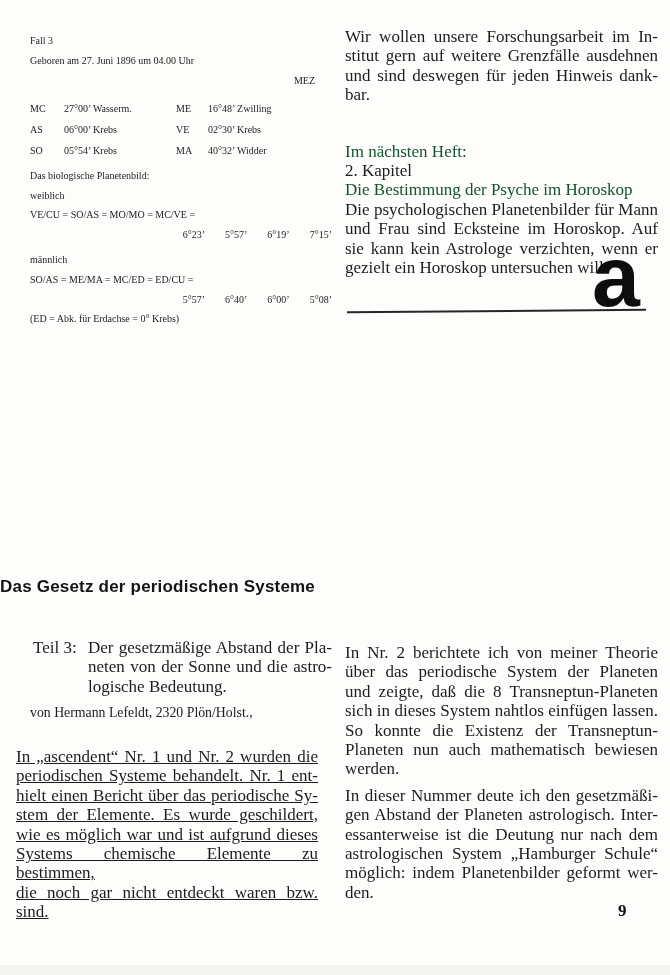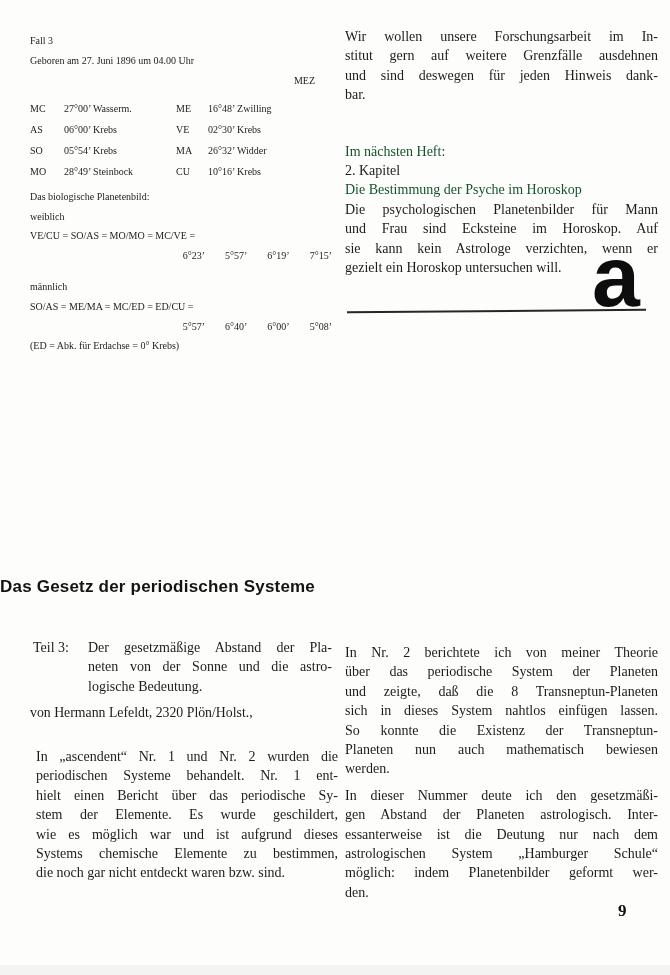--- a/index.html
+++ b/index.html
@@ -7,32 +7,32 @@
     width:670px; height:975px;
     background:#fdfdfb;
     font-family:"Liberation Serif", serif;
     color:#1c1c1c;
     overflow:hidden;
     position:relative;
   }
   .abs { position:absolute; }
 
   
-  .body-text { font-size:14px; line-height:19.4px; }
+  .body-text { font-size:17px; line-height:19.4px; }
   .tline { text-align:justify; text-align-last:justify; }
   .tline-last { text-align-last:left; }
 
   
   #top-left { left:30px; top:31px; width:302px; font-size:10px; line-height:20px; }
   #top-left .head-lines { width:285px; }
   .tz-line { text-align:right; }
   .pos-table { margin-top:7px; }
   .pos-row { display:grid; grid-template-columns:34px 112px 32px auto; line-height:21px; }
   .bio { margin-top:5px; line-height:19.6px; }
-  .bio-gap { margin-top:12px; }
+  .bio-gap { margin-top:6px; }
   .val-line { white-space:pre;text-align:right; }
 
   
   #top-right { left:345px; top:27px; width:313px; }
   .next-issue { margin-top:37px; }
   .bold { font-weight:normal; color:#14532d; }
   .teaser { }
 
   #ascendent-logo {
     left:592px; top:233px;
@@ -47,21 +47,21 @@
 
   
   #article-heading {
     left:0; top:577px; width:544px; text-align:left;
     font-family:"Liberation Sans", sans-serif;
     font-weight:700; font-size:17px; color:#141414;
     letter-spacing:0.2px;
   }
   #teil3 { left:33px; top:638px; width:299px; display:grid; grid-template-columns:55px 1fr; }
   #byline { left:30px; top:705px; font-size:13.8px; }
-  #left-para { left:36px; top:747px; width:302px; }
+  #left-para { left:16px; top:747px; width:302px;text-decoration:underline; }
   #right-col2 { left:345px; top:643px; width:313px; }
   .para-gap { margin-top:7px; }
 
   #page-number { left:618px; top:901px; font-weight:bold; font-size:17px; color:#111; }
 
   #scan-bottom { left:0; bottom:0; width:670px; height:10px; background:rgba(0,0,0,0.035); }
 </style>
 </head>
 <body>
 
@@ -82,27 +82,21 @@
     <div class="pos-row">
       <span>AS</span>
       <span>06°00’ Krebs</span>
       <span>VE</span>
       <span>02°30’ Krebs</span>
     </div>
     <div class="pos-row">
       <span>SO</span>
       <span>05°54’ Krebs</span>
       <span>MA</span>
-      <span>26°32’ Widder</span>
-    </div>
-    <div class="pos-row">
-      <span>MO</span>
-      <span>28°49’ Steinbock</span>
-      <span>CU</span>
-      <span>10°16’ Krebs</span>
+      <span>40°32’ Widder</span>
     </div>
   </div>
 
   <div class="bio">
     <div>Das biologische Planetenbild:</div>
     <div>weiblich</div>
     <div>VE/CU = SO/AS = MO/MO = MC/VE =</div>
     <div class="val-line">6°23’  5°57’  6°19’  7°15’</div>
     <div class="bio-gap">männlich</div>
     <div>SO/AS = ME/MA = MC/ED = ED/CU =</div>

